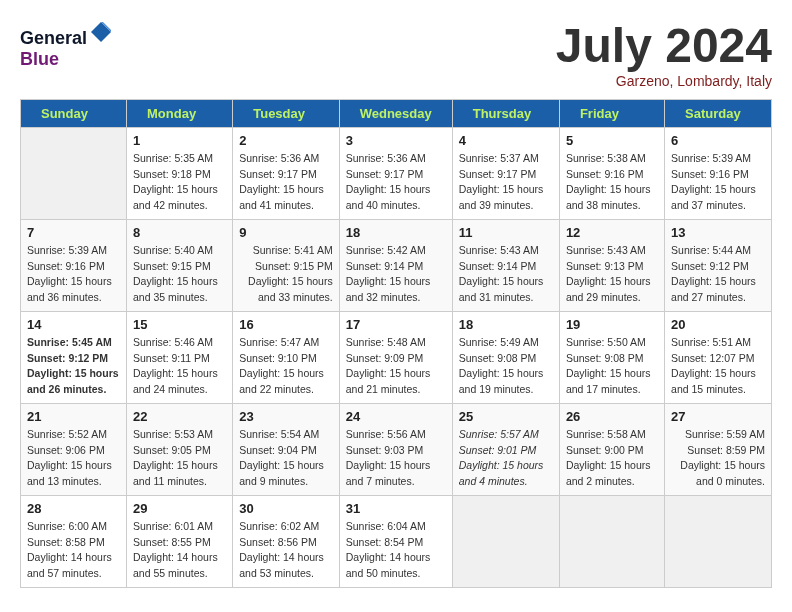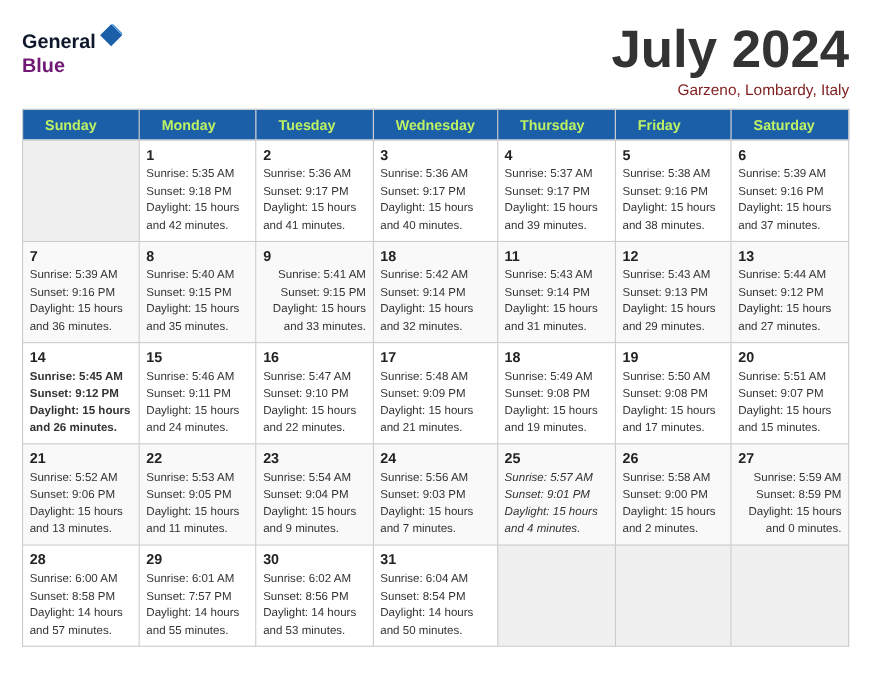--- a/index.html
+++ b/index.html
@@ -247,21 +247,21 @@
         <td>
           <div class="day-number">19</div>
           <div class="day-info" style="white-space: pre-line;">Sunrise: 5:50 AM
 Sunset: 9:08 PM
 Daylight: 15 hours
 and 17 minutes.</div>
         </td>
         <td>
           <div class="day-number">20</div>
           <div class="day-info" style="white-space: pre-line;">Sunrise: 5:51 AM
-Sunset: 9:07 PM
+Sunset: 12:07 PM
 Daylight: 15 hours
 and 15 minutes.</div>
         </td>
       </tr>
       <tr>
         <td>
           <div class="day-number">21</div>
           <div class="day-info" style="white-space: pre-line;">Sunrise: 5:52 AM
 Sunset: 9:06 PM
 Daylight: 15 hours
@@ -314,21 +314,21 @@
         <td>
           <div class="day-number">28</div>
           <div class="day-info" style="white-space: pre-line;">Sunrise: 6:00 AM
 Sunset: 8:58 PM
 Daylight: 14 hours
 and 57 minutes.</div>
         </td>
         <td>
           <div class="day-number">29</div>
           <div class="day-info" style="white-space: pre-line;">Sunrise: 6:01 AM
-Sunset: 7:57 PM
+Sunset: 8:55 PM
 Daylight: 14 hours
 and 55 minutes.</div>
         </td>
         <td>
           <div class="day-number">30</div>
           <div class="day-info" style="white-space: pre-line;">Sunrise: 6:02 AM
 Sunset: 8:56 PM
 Daylight: 14 hours
 and 53 minutes.</div>
         </td>

